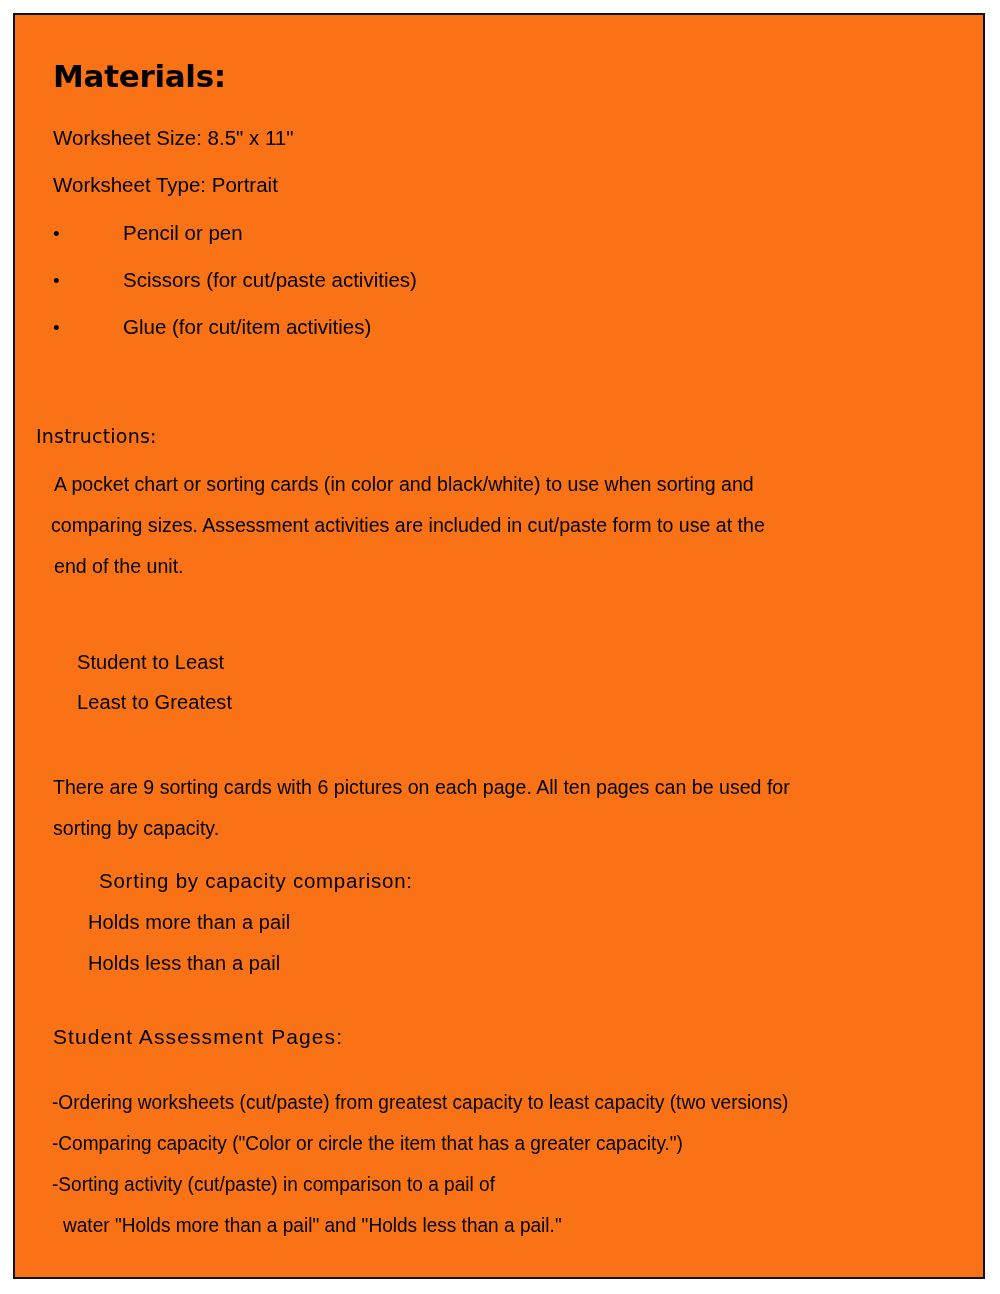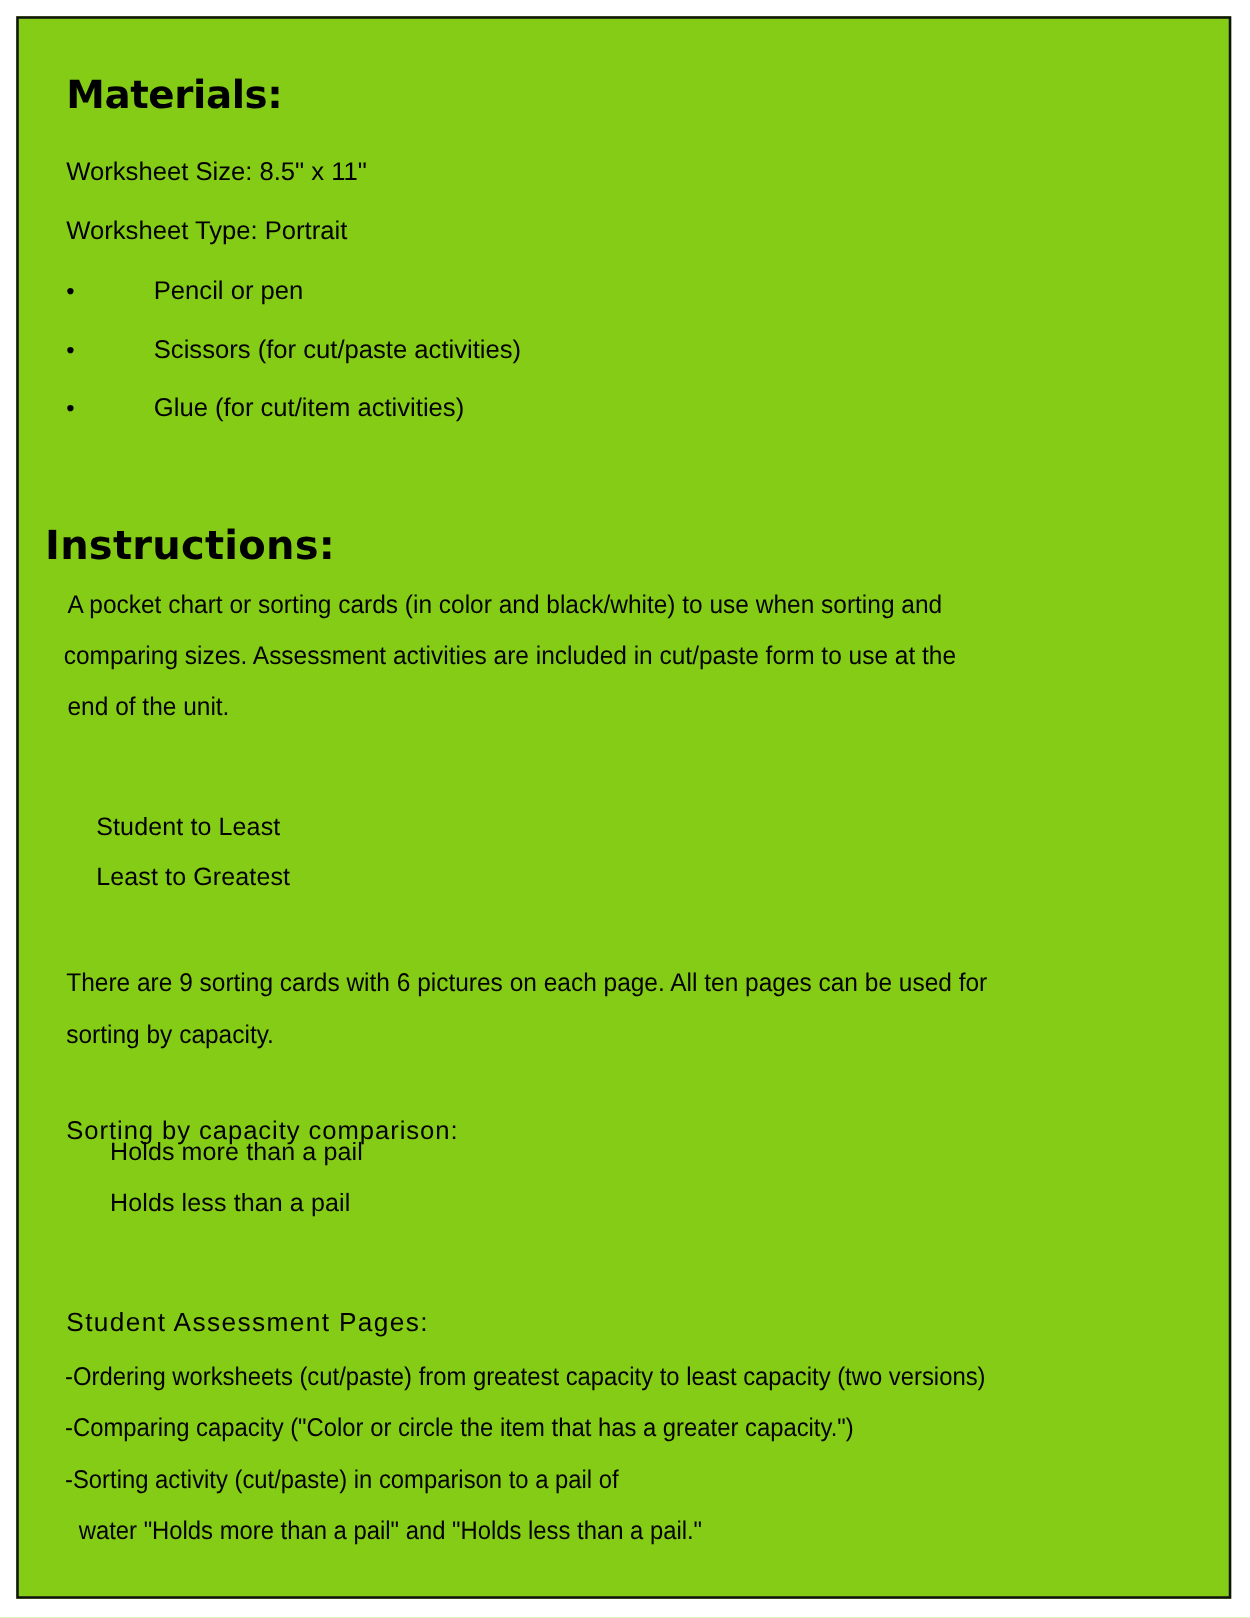--- a/index.html
+++ b/index.html
@@ -15,21 +15,21 @@
     overflow: hidden;
   }
 
   #page {
     position: absolute;
     left: 13px;
     top: 13px;
     width: 972px;
     height: 1266px;
     border: 2px solid #111111;
-    background: #84cc16;
+    background: #f97316;
     box-sizing: border-box;
   }
 
   .inner {
     position: relative;
     width: 100%;
     height: 100%;
     box-sizing: border-box;
   }
 
@@ -77,22 +77,22 @@
   .b1 { top: 252px; }
   .b2 { top: 299px; }
   .b3 { top: 346px; }
 
   
   .instructions-heading {
     position: absolute;
     left: 21px;
     top: 402px;
     font-family: "DejaVu Sans", sans-serif;
-    font-weight: bold;
-    font-size: 32px;
+    font-weight: normal;
+    font-size: 19px;
     line-height: 38px;
     letter-spacing: 0.2px;
     white-space: nowrap;
     text-align: center;
   }
 
   .narr {
     position: absolute;
     left: 36px;
     font-family: "Liberation Sans", sans-serif;
@@ -129,34 +129,33 @@
     white-space: nowrap;
   }
 
   .cap-hdr { top: 597px; }
   .cap-i1  { top: 634px; }
   .cap-i2  { top: 674px; }
 
   .p2a { top: 758px; left: 38px; }
   .p2b { top: 799px; left: 38px; }
 
-  .sort-hdr { top: 876px; }
+  .sort-hdr { top: 852px; margin-left: 46px; }
   .sort-i1  { top: 894px; left: 73px; }
   .sort-i2  { top: 935px; left: 73px; }
 
   .assess-hdr {
     position: absolute;
     left: 38px;
     top: 1008px;
     font-family: "Liberation Sans", sans-serif;
     font-size: 21px;
     line-height: 27px;
     letter-spacing: 1.1px;
     white-space: nowrap;
-    margin-top: 22px;
   }
 
   .dash {
     position: absolute;
     font-family: "Liberation Sans", sans-serif;
     font-size: 20.5px;
     line-height: 27px;
     white-space: nowrap;
     transform-origin: left top;
     transform: scaleX(0.93);

